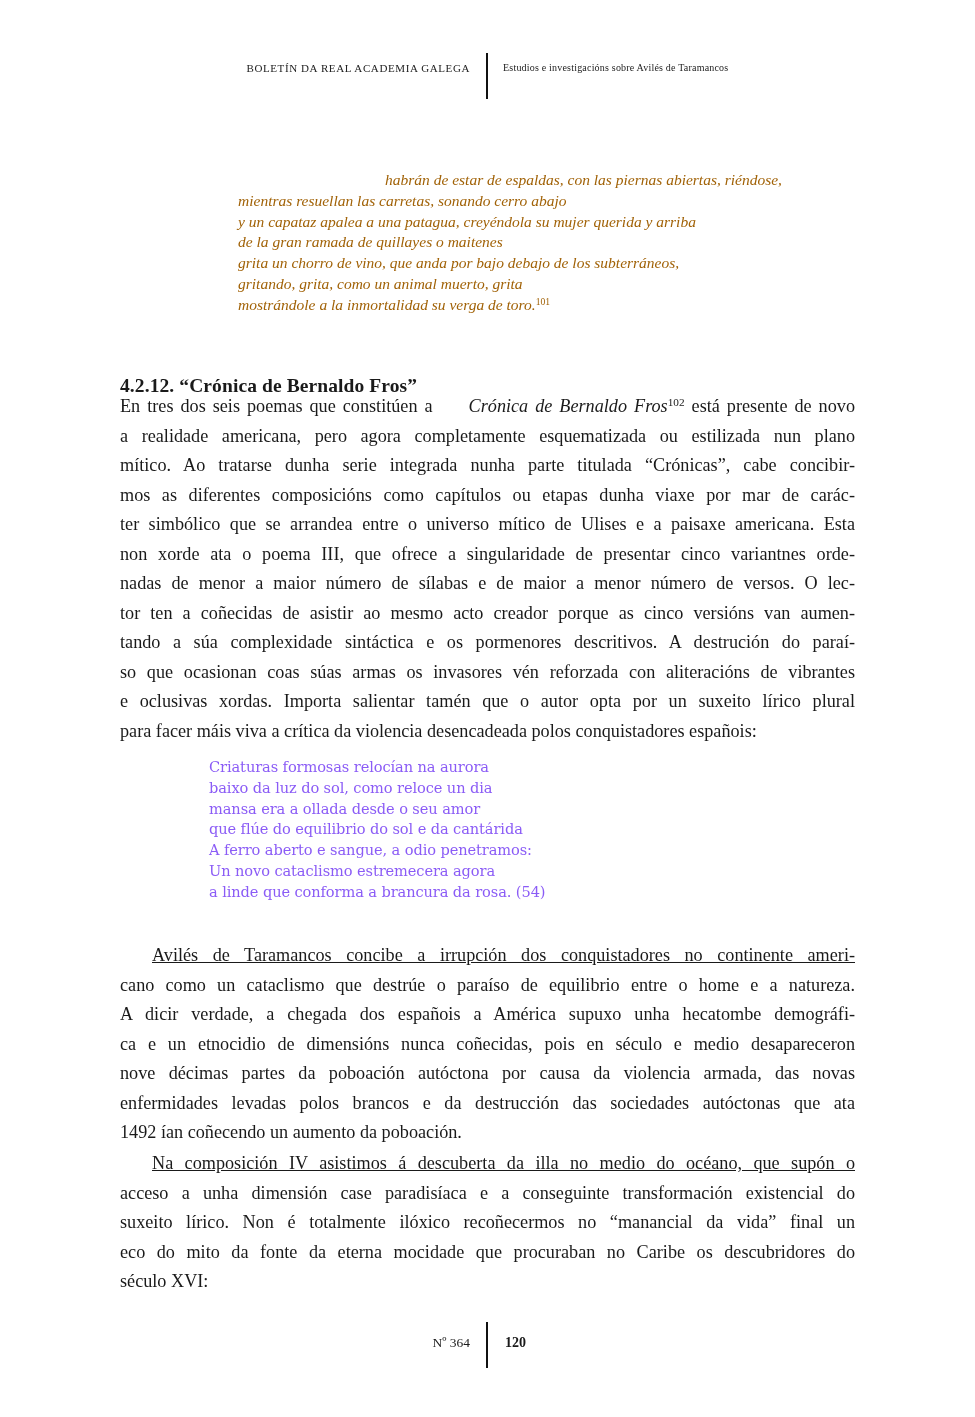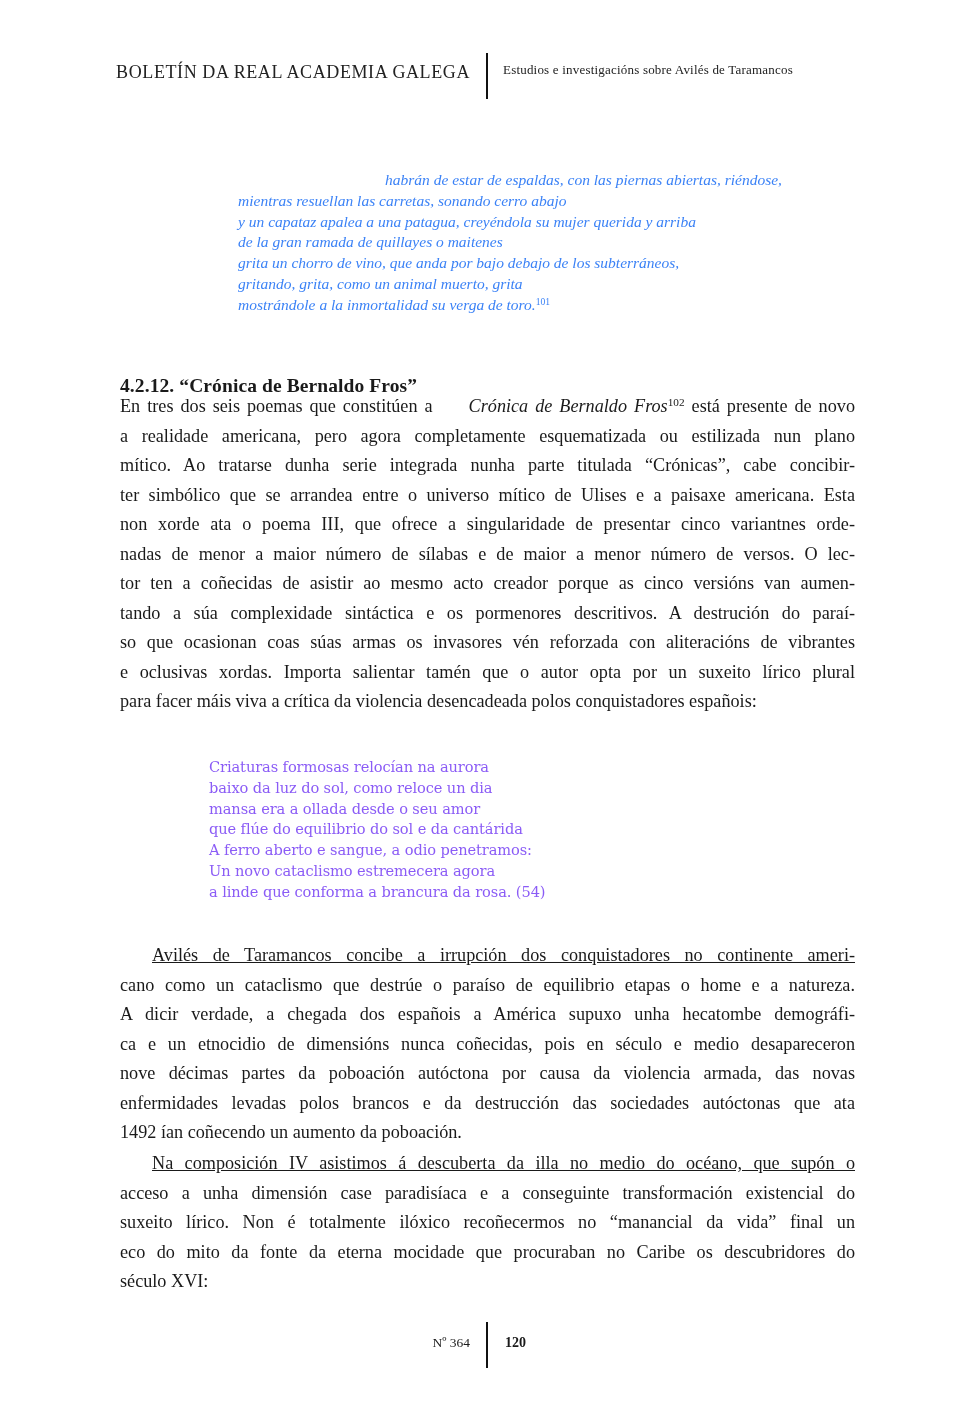--- a/index.html
+++ b/index.html
@@ -2,35 +2,35 @@
 <html><head>
 <meta charset="utf-8">
 <style>
   html, body { margin: 0; padding: 0; background: #ffffff; }
   body {
     width: 975px; height: 1417px; position: relative; overflow: hidden;
     color: #1a1a1a;
     font-family: "Liberation Serif", "DejaVu Serif", serif;
   }
   .running-head {
-    position: absolute; top: 62px; font-size: 18px; letter-spacing: 0.2px;
+    position: absolute; top: 62px; font-size: 11px; letter-spacing: 0.2px;
     white-space: nowrap; color: #222;
   }
   .rh-left { right: 505px; letter-spacing: 0.6px; }
-  .rh-right { left: 503px; font-size: 13px; }
+  .rh-right { left: 503px; font-size: 10px; }
   .vrule {
     position: absolute; left: 486px; width: 1.5px; background: #111;
   }
   .vrule.top { top: 53px; height: 46px; }
   .vrule.bottom { top: 1322px; height: 46px; }
 
   .verse-italic {
     position: absolute; left: 238px; top: 170px;
     font-family: "Liberation Serif", serif; font-style: italic;
-    font-size: 15.5px; line-height: 20.8px; white-space: nowrap; color: #3b82f6;
+    font-size: 15.5px; line-height: 20.8px; white-space: nowrap; color: #a16207;
   }
   .verse-italic .first { padding-left: 147px; }
   sup { font-size: 0.62em; vertical-align: 0.55em; line-height: 0; font-style: normal; }
 
   .section-heading {
     position: absolute; left: 120px; top: 375px;
     font-size: 19.5px; font-weight: bold; letter-spacing: 0.1px; white-space: nowrap;
   }
   .para {
     position: absolute; left: 120px; width: 735px;
@@ -75,20 +75,21 @@
   <div>gritando, grita, como un animal muerto, grita</div>
   <div><span>mostrándole a la inmortalidad su verga de toro.</span><sup>101</sup></div>
 </div>
 
 <div class="section-heading">4.2.12. “Crónica de Bernaldo Fros”</div>
 
 <div class="para p1">
   <span class="ln"><span>En tres dos seis poemas que constitúen a </span><em>Crónica de Bernaldo Fros</em><sup>102</sup><span> está presente de novo</span></span>
   <span class="ln">a realidade americana, pero agora completamente esquematizada ou estilizada nun plano</span>
   <span class="ln">mítico. Ao tratarse dunha serie integrada nunha parte titulada “Crónicas”, cabe concibir-</span>
+  <span class="ln">mos as diferentes composicións como capítulos ou etapas dunha viaxe por mar de carác-</span>
   <span class="ln">ter simbólico que se arrandea entre o universo mítico de Ulises e a paisaxe americana. Esta</span>
   <span class="ln">non xorde ata o poema III, que ofrece a singularidade de presentar cinco variantnes orde-</span>
   <span class="ln">nadas de menor a maior número de sílabas e de maior a menor número de versos. O lec-</span>
   <span class="ln">tor ten a coñecidas de asistir ao mesmo acto creador porque as cinco versións van aumen-</span>
   <span class="ln">tando a súa complexidade sintáctica e os pormenores descritivos. A destrución do paraí-</span>
   <span class="ln">so que ocasionan coas súas armas os invasores vén reforzada con aliteracións de vibrantes</span>
   <span class="ln">e oclusivas xordas. Importa salientar tamén que o autor opta por un suxeito lírico plural</span>
   <span class="ln last">para facer máis viva a crítica da violencia desencadeada polos conquistadores españois:</span>
 </div>
 
@@ -97,21 +98,21 @@
   <div>baixo da luz do sol, como reloce un dia</div>
   <div>mansa era a ollada desde o seu amor</div>
   <div>que flúe do equilibrio do sol e da cantárida</div>
   <div>A ferro aberto e sangue, a odio penetramos:</div>
   <div>Un novo cataclismo estremecera agora</div>
   <div>a linde que conforma a brancura da rosa. (54)</div>
 </div>
 
 <div class="para p2">
   <span class="ln indent">Avilés de Taramancos concibe a irrupción dos conquistadores no continente ameri-</span>
-  <span class="ln">cano como un cataclismo que destrúe o paraíso de equilibrio etapas o home e a natureza.</span>
+  <span class="ln">cano como un cataclismo que destrúe o paraíso de equilibrio entre o home e a natureza.</span>
   <span class="ln">A dicir verdade, a chegada dos españois a América supuxo unha hecatombe demográfi-</span>
   <span class="ln">ca e un etnocidio de dimensións nunca coñecidas, pois en século e medio desapareceron</span>
   <span class="ln">nove décimas partes da poboación autóctona por causa da violencia armada, das novas</span>
   <span class="ln">enfermidades levadas polos brancos e da destrucción das sociedades autóctonas que ata</span>
   <span class="ln last">1492 ían coñecendo un aumento da poboación.</span>
 </div>
 
 <div class="para p3">
   <span class="ln indent">Na composición IV asistimos á descuberta da illa no medio do océano, que supón o</span>
   <span class="ln">acceso a unha dimensión case paradisíaca e a conseguinte transformación existencial do</span>

